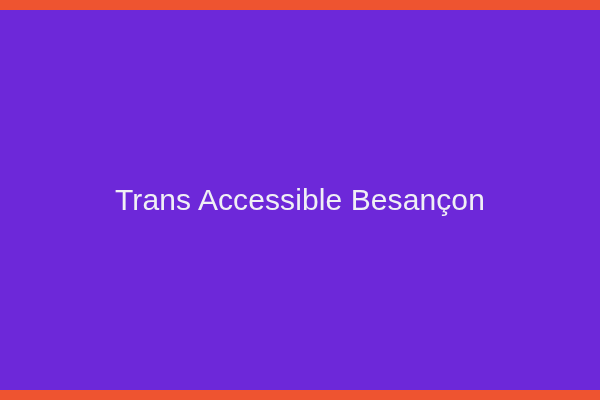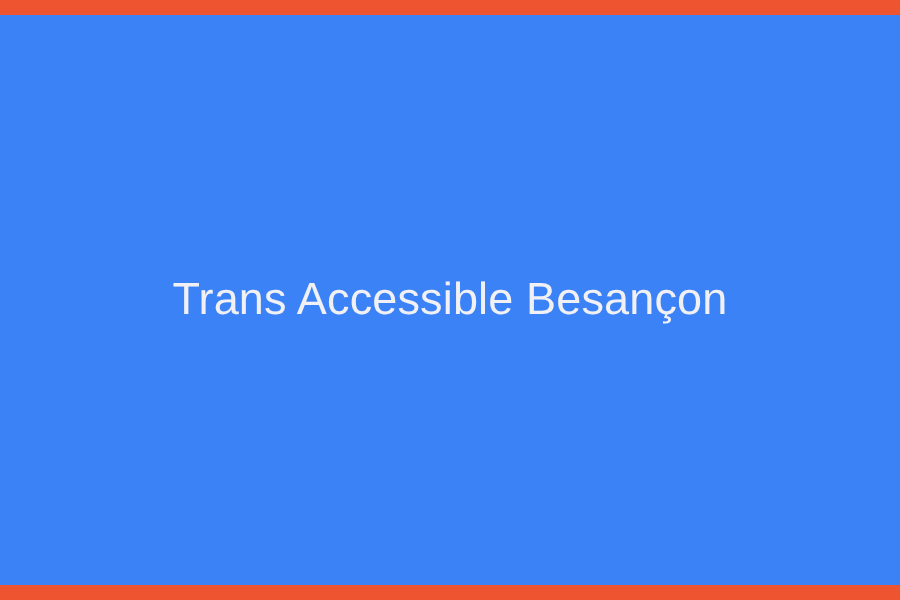--- a/index.html
+++ b/index.html
@@ -13,21 +13,21 @@
     height: 400px;
     overflow: hidden;
     font-family: "Liberation Sans", sans-serif;
   }
 
   #placeholder-card {
     position: relative;
     box-sizing: border-box;
     width: 600px;
     height: 400px;
-    background-color: #3b82f6;
+    background-color: #6d28d9;
     border-top: 10px solid #ee5430;
     border-bottom: 10px solid #ee5430;
     display: flex;
     align-items: center;
     justify-content: center;
     overflow: hidden;
   }
 
   #title-block {
     display: flex;

